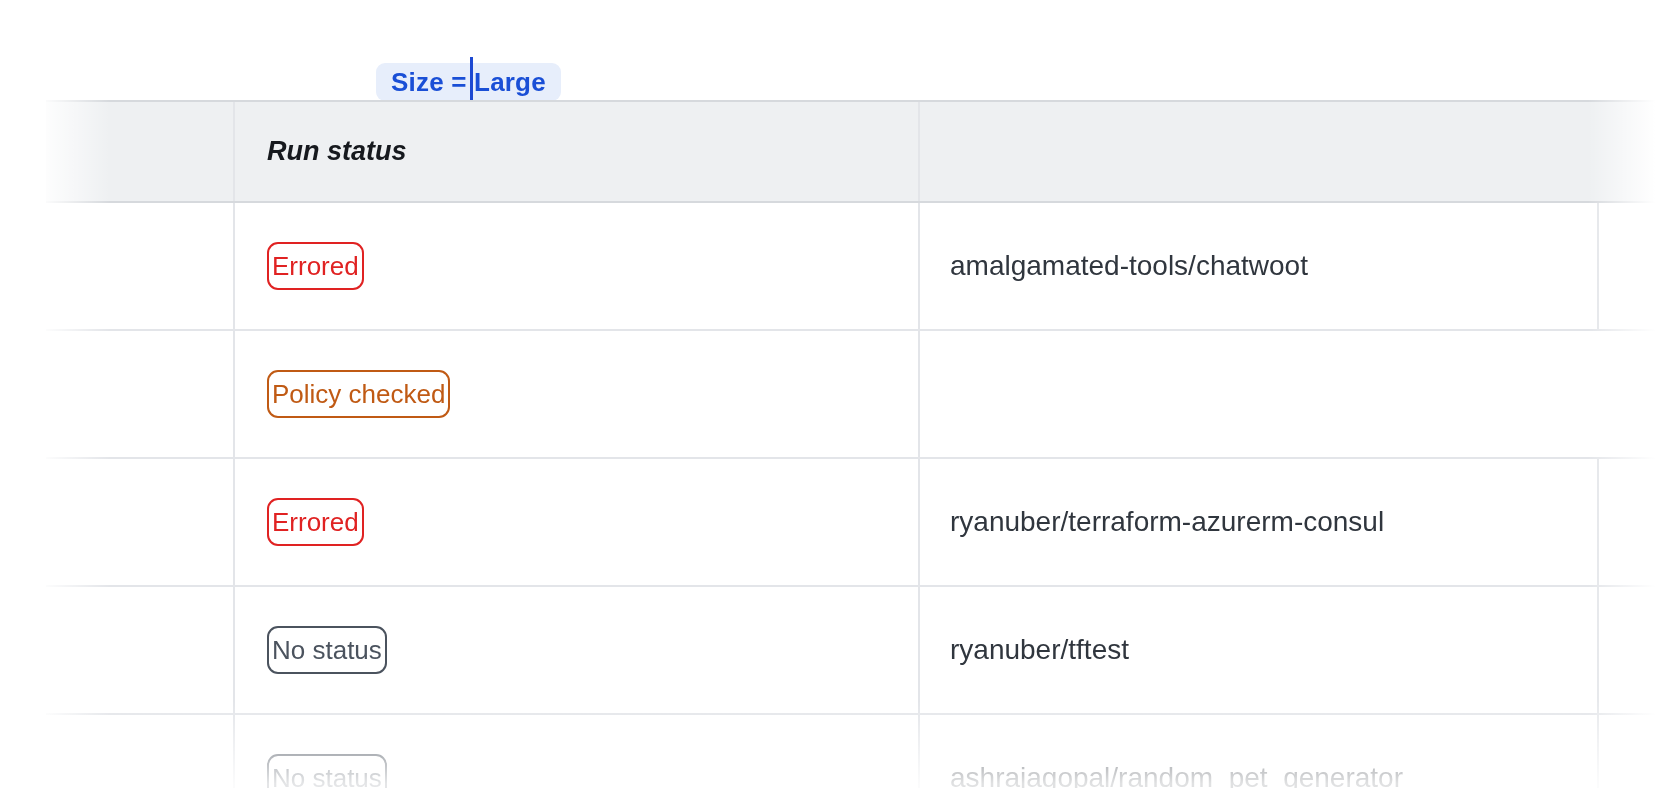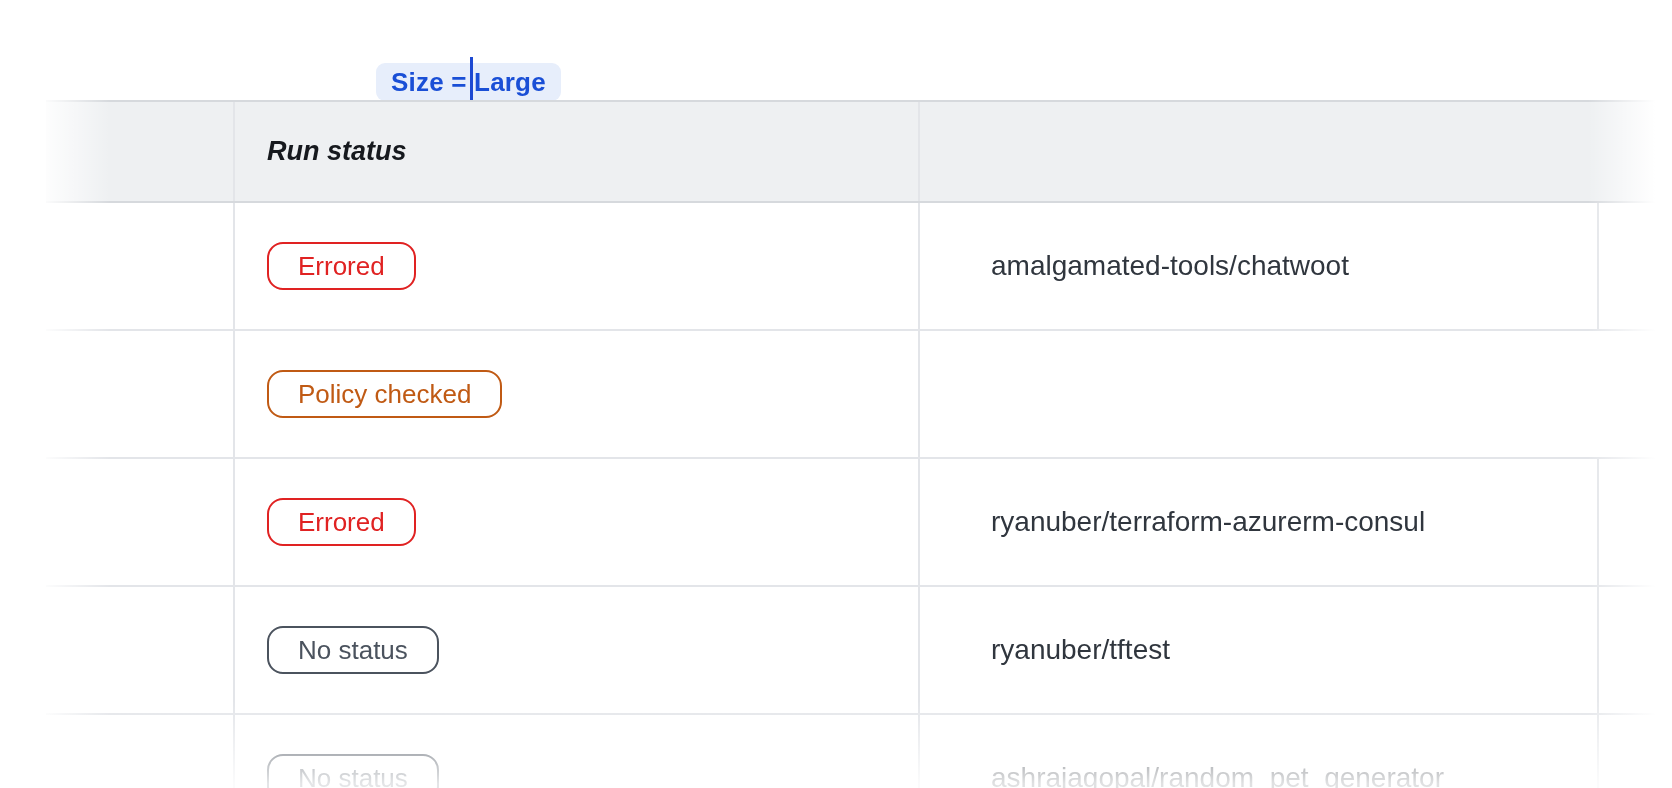--- a/index.html
+++ b/index.html
@@ -89,29 +89,28 @@
   }
   .th.c2, .td.c2 { border-left: 2px solid #e3e5e9; padding-left: 32px; }
   .th.c3, .td.c3 { border-left: 2px solid #e3e5e9; padding-left: 30px; }
   .th.c4, .td.c4 { border-left: 2px solid #e3e5e9; }
 
   .repo {
     color: #30363e;
     font-size: 28px;
     font-weight: 400;
     white-space: nowrap;
-    margin-left: 41px;
   }
 
   .badge {
     display: inline-flex;
     align-items: center;
-    padding: 9px 29px;
+    padding: 9px 3px;
     border: 2px solid currentColor;
-    border-radius: 16px;
+    border-radius: 11px;
     font-size: 26px;
     font-weight: 400;
     line-height: 1;
     white-space: nowrap;
     background: #ffffff;
   }
 
   
   .fade { position: absolute; pointer-events: none; }
   .fade-left {

